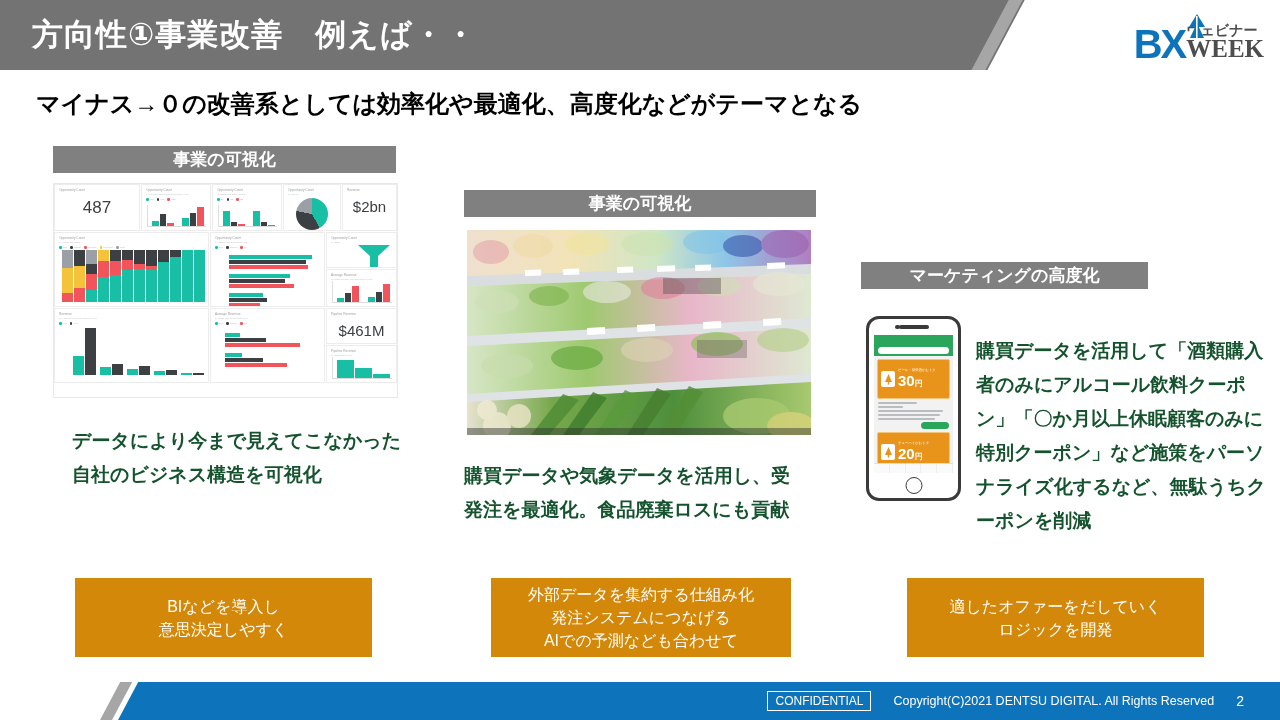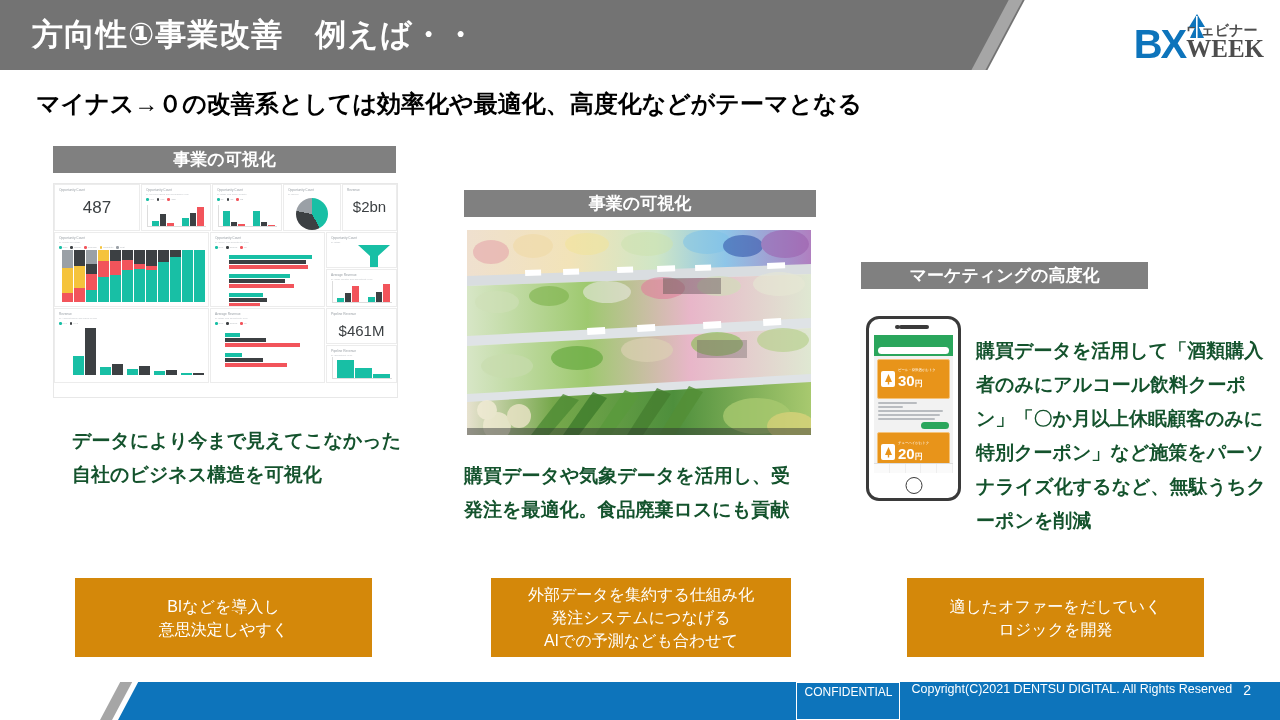--- a/index.html
+++ b/index.html
@@ -142,22 +142,22 @@
   
   .footer-bar {
     position:absolute; left:118px; bottom:0; width:1162px; height:38px;
     background:#0d74bb; transform:skewX(-28deg); transform-origin:bottom left;
   }
   .footer-stripe {
     position:absolute; left:100px; bottom:0; width:12px; height:38px;
     background:#a6a6a6; transform:skewX(-28deg); transform-origin:bottom left;
   }
   .footer-inner {
-    position:absolute; right:7px; bottom:0; width:600px; height:38px;
-    display:flex; justify-content:flex-end; gap:11px; padding-right:22px;
+    position:absolute; right:14px; bottom:0; width:600px; height:38px;
+    display:flex; align-items:center; justify-content:flex-end; gap:22px; padding-right:22px;
   }
   .conf-badge {
     border:1px solid #ffffff; color:#ffffff; font-size:12px;
     padding:2px 7px; white-space:nowrap;
   }
   .copyright { color:#ffffff; font-size:12.5px; white-space:nowrap; }
   .pagenum { color:#ffffff; font-size:14px; }
 </style>
 </head>
 <body>

